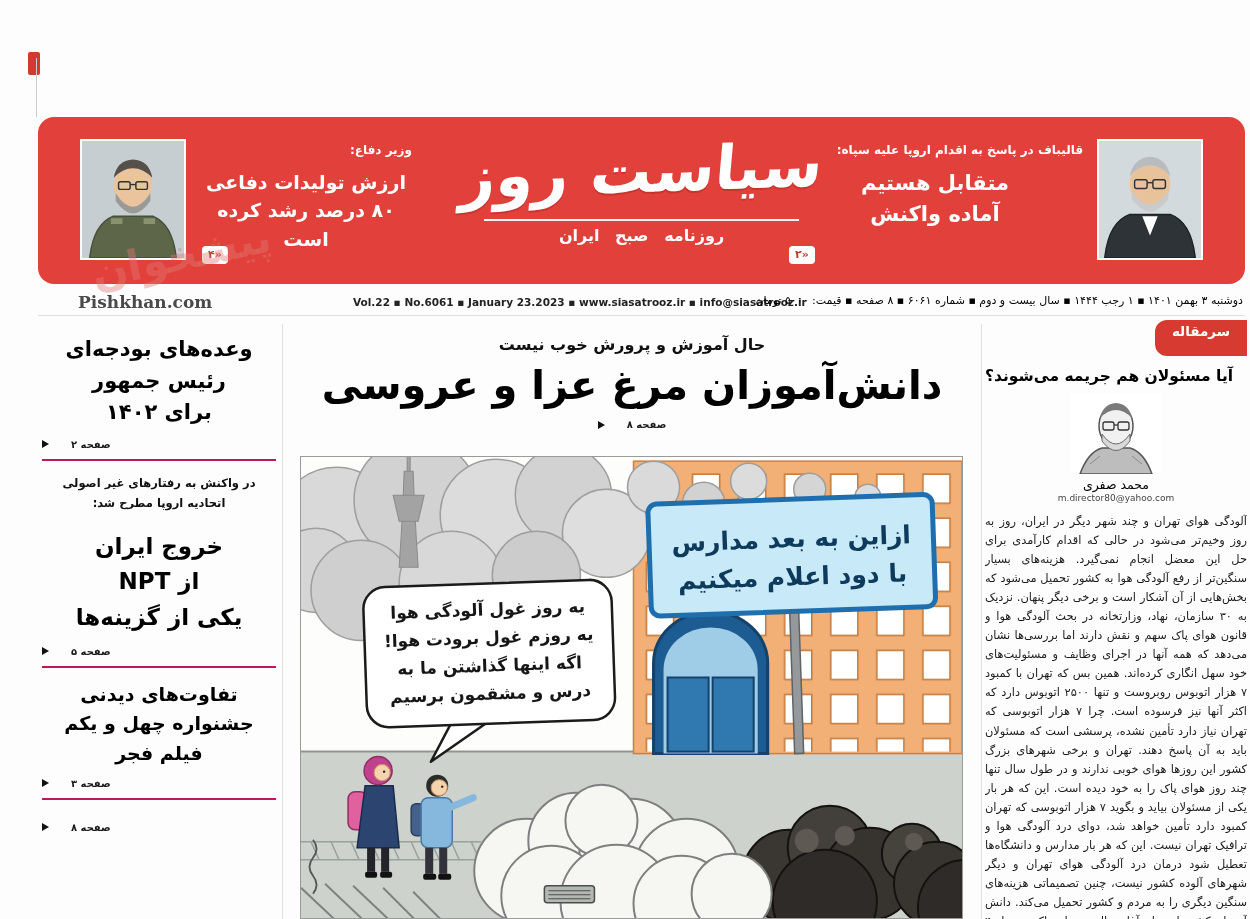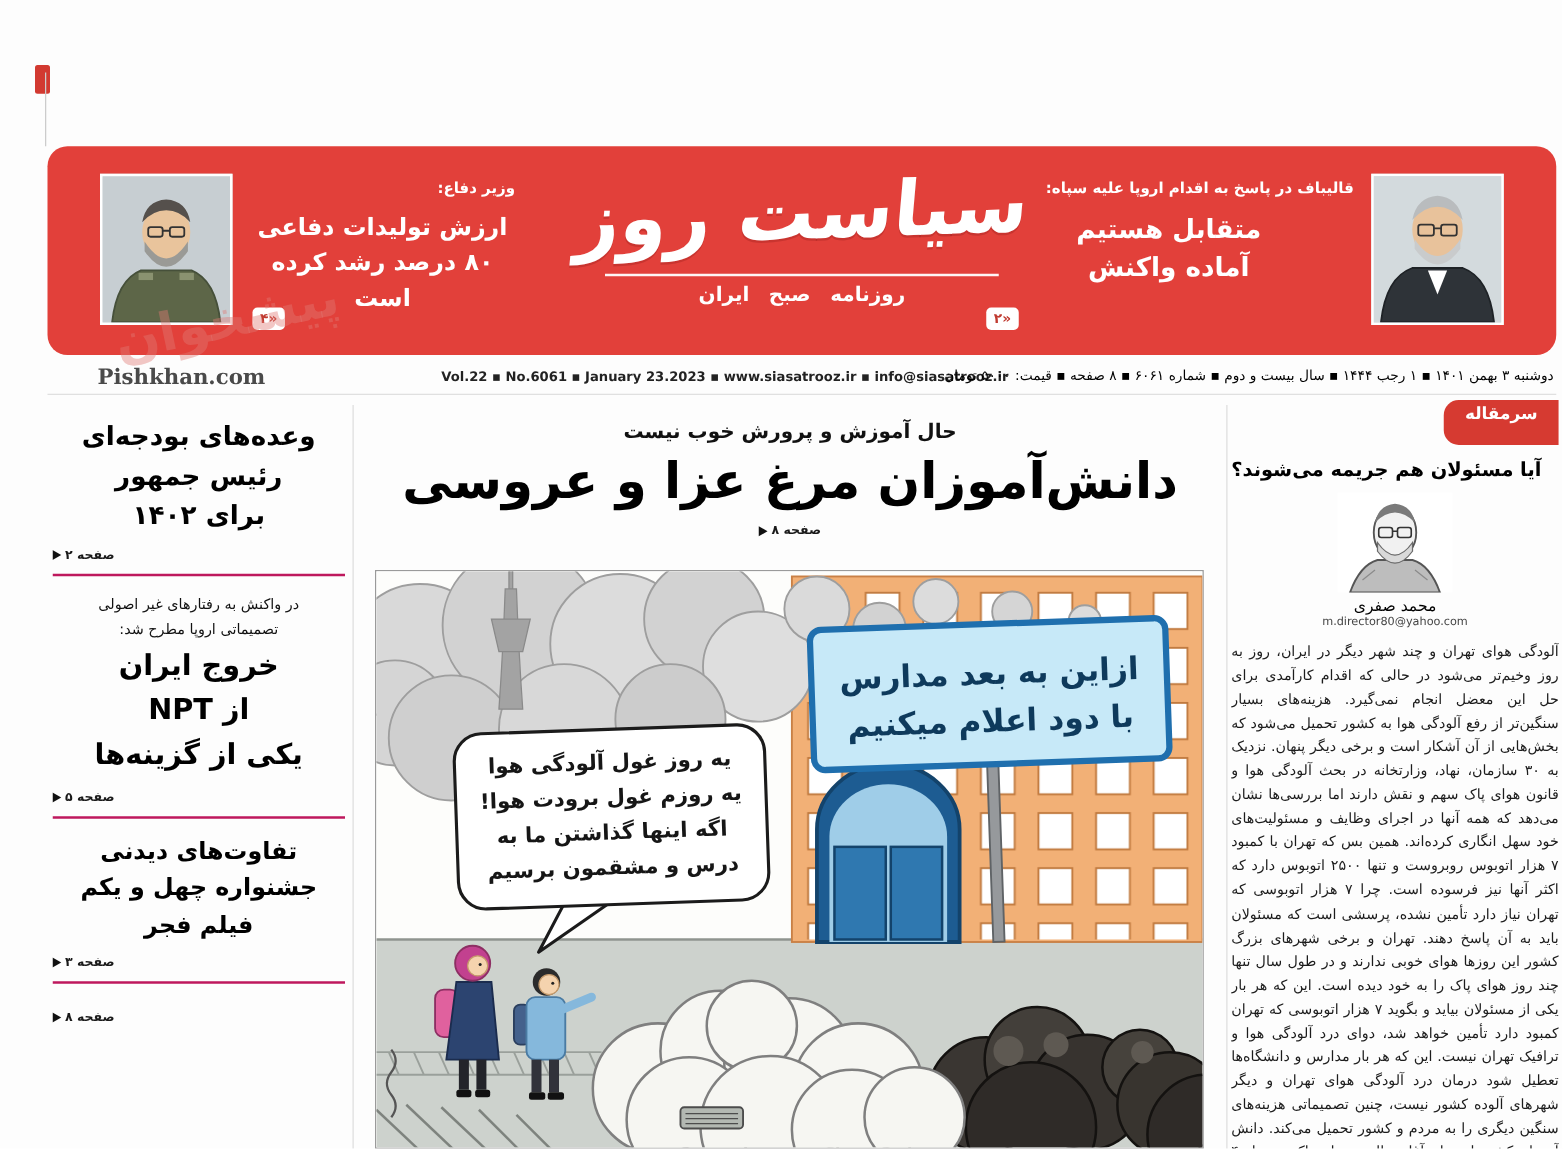--- a/index.html
+++ b/index.html
@@ -40,27 +40,27 @@
 
   
   .vsep{position:absolute;top:324px;bottom:0;width:1px;background:#dedede}
   .vsep-1{left:282px}
   .vsep-2{left:981px}
 
   
   .leftcol{position:absolute;left:42px;top:322px;width:234px;bottom:0;direction:rtl;overflow:hidden}
   .news-item{padding:12px 0 9px;border-bottom:2px solid #be185d}
   .news-item.last{border-bottom:none}
-  .item-kicker{font-size:11.5px;font-weight:400;text-align:center;line-height:1.75;color:#111;margin-bottom:3px}
+  .item-kicker{font-size:11.5px;font-weight:700;text-align:center;line-height:1.75;color:#111;margin-bottom:16px}
   .item-title{font-weight:700;color:#000;text-align:center;line-height:1.5}
   .t-xl{font-size:23px;line-height:1.55}
   .t-lg{font-size:21px}
   .t-md{font-size:19px;line-height:1.55}
   .t-sm{font-size:16px;line-height:1.7}
-  .page-marker{display:flex;direction:ltr;align-items:center;gap:3px;font-size:10px;font-weight:700;color:#1a1a1a;margin-top:10px}
+  .page-marker{display:flex;direction:ltr;align-items:center;gap:22px;font-size:10px;font-weight:700;color:#1a1a1a;margin-top:10px}
   .tri{width:0;height:0;border-top:4px solid transparent;border-bottom:4px solid transparent;border-left:7px solid #111;display:inline-block}
 
   
   .centercol{position:absolute;left:287px;top:322px;width:690px;bottom:0;direction:rtl;text-align:center}
   .center-kicker{font-size:16px;font-weight:600;margin-top:13px;color:#111}
   .center-headline{font-size:40px;font-weight:700;margin-top:8px;white-space:nowrap;color:#000}
   .center-marker{margin:11px auto 0;width:max-content}
   .cartoon-box{position:absolute;left:13px;right:14px;top:134px;bottom:0;border:1px solid #9a9a9a;background:#fff;overflow:hidden}
   svg.cartoon{width:100%;height:100%;display:block}
 
@@ -158,21 +158,21 @@
       </div>
       <div class="page-marker">
         <span class="tri"></span>
         <span>صفحه ۲</span>
       </div>
     </div>
 
     <div class="news-item">
       <div class="item-kicker">
         <div>در واکنش به رفتارهای غیر اصولی</div>
-        <div>تصمیماتی اروپا مطرح شد:</div>
+        <div>اتحادیه اروپا مطرح شد:</div>
       </div>
       <div class="item-title t-xl">
         <div>خروج ایران</div>
         <div>از NPT</div>
         <div>یکی از گزینه‌ها</div>
       </div>
       <div class="page-marker">
         <span class="tri"></span>
         <span>صفحه ۵</span>
       </div>

